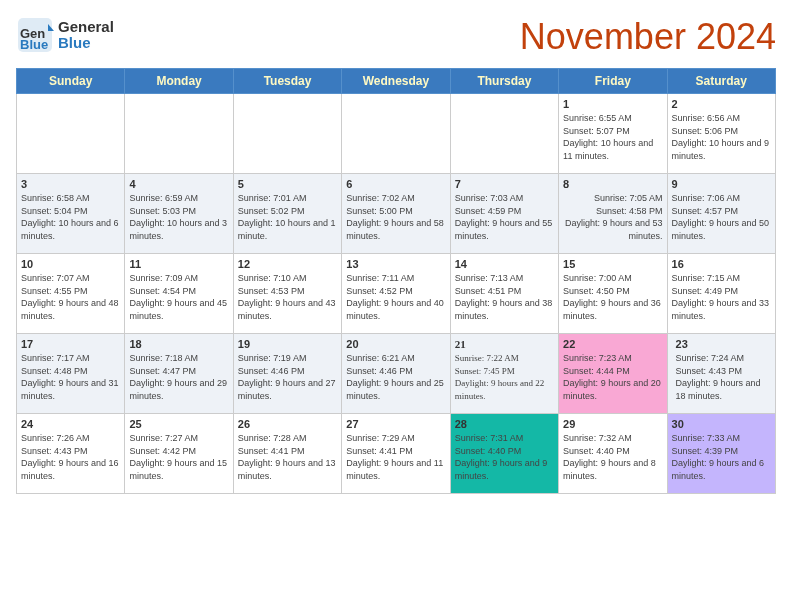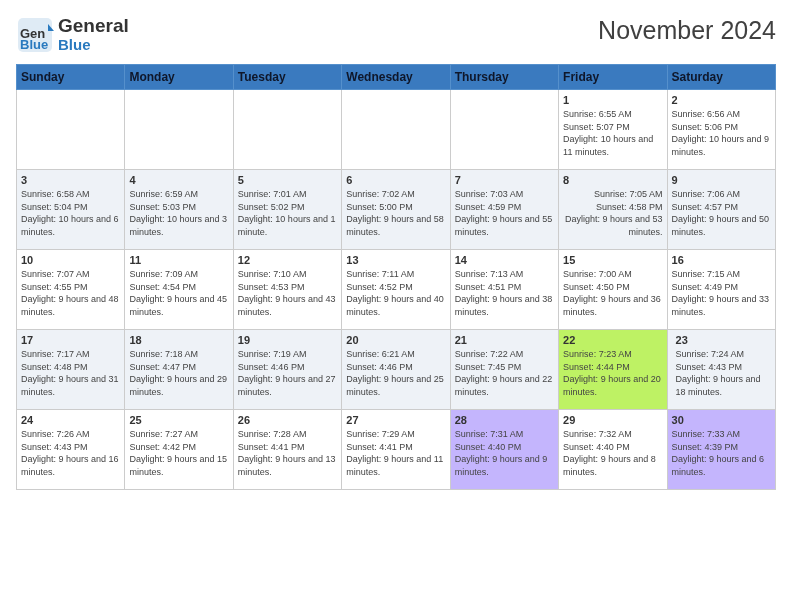--- a/index.html
+++ b/index.html
@@ -19,56 +19,56 @@
     .logo {
       display: flex;
       align-items: center;
     }
     .logo-text {
       display: flex;
       flex-direction: column;
       line-height: 1.1;
     }
     .logo-general {
-      font-size: 19px;
+      font-size: 15px;
       font-weight: bold;
       color: #333;
     }
     .logo-blue {
       font-size: 15px;
       font-weight: bold;
       color: #2a7abf;
     }
     .logo-icon {
       margin-right: 4px;
     }
     .title-section {
       text-align: right;
     }
     .month-title {
-      font-size: 25px;
+      font-size: 36px;
       font-weight: normal;
-      color: #404040;
+      color: #c2410c;
     }
     .subtitle {
       font-size: 15px;
       color: #555;
     }
     .calendar {
       width: 100%;
       border-collapse: collapse;
       table-layout: fixed;
     }
     .calendar th {
       background: #3a7abf;
-      color: #0f172a;
+      color: #fef9c3;
       font-size: 12px;
       font-weight: bold;
       padding: 5px 4px;
-      text-align: left;
+      text-align: center;
       border: 1px solid #5590cc;
     }
     .calendar td {
       vertical-align: top;
       border: 1px solid #ccc;
       padding: 4px 4px;
       font-size: 9.5px;
       color: #333;
       height: 80px;
       background: #fff;
@@ -255,27 +255,27 @@
           <div class="day-info" style="white-space: pre-line;">Sunrise: 7:19 AM
 Sunset: 4:46 PM
 Daylight: 9 hours and 27 minutes.</div>
         </td>
         <td style="background: rgb(238, 242, 247);">
           <span class="day-number">20</span>
           <div class="day-info" style="white-space: pre-line;">Sunrise: 6:21 AM
 Sunset: 4:46 PM
 Daylight: 9 hours and 25 minutes.</div>
         </td>
-        <td style="background: rgb(238, 242, 247);">
+        <td style="background: rgb(238, 242, 247); font-family: Liberation Serif, serif;">
           <span class="day-number">21</span>
           <div class="day-info" style="white-space: pre-line;">Sunrise: 7:22 AM
 Sunset: 7:45 PM
 Daylight: 9 hours and 22 minutes.</div>
         </td>
-        <td style="background: #bef264;">
+        <td style="background: #f9a8d4;">
           <span class="day-number">22</span>
           <div class="day-info" style="white-space: pre-line;">Sunrise: 7:23 AM
 Sunset: 4:44 PM
 Daylight: 9 hours and 20 minutes.</div>
         </td>
         <td style="background: rgb(238, 242, 247); padding-left: 8px;">
           <span class="day-number">23</span>
           <div class="day-info" style="white-space: pre-line;">Sunrise: 7:24 AM
 Sunset: 4:43 PM
 Daylight: 9 hours and 18 minutes.</div>
@@ -299,21 +299,21 @@
           <div class="day-info" style="white-space: pre-line;">Sunrise: 7:28 AM
 Sunset: 4:41 PM
 Daylight: 9 hours and 13 minutes.</div>
         </td>
         <td style="background: rgb(255, 255, 255);">
           <span class="day-number">27</span>
           <div class="day-info" style="white-space: pre-line;">Sunrise: 7:29 AM
 Sunset: 4:41 PM
 Daylight: 9 hours and 11 minutes.</div>
         </td>
-        <td style="background: #c4b5fd;">
+        <td style="background: #14b8a6;">
           <span class="day-number">28</span>
           <div class="day-info" style="white-space: pre-line;">Sunrise: 7:31 AM
 Sunset: 4:40 PM
 Daylight: 9 hours and 9 minutes.</div>
         </td>
         <td style="background: rgb(255, 255, 255);">
           <span class="day-number">29</span>
           <div class="day-info" style="white-space: pre-line;">Sunrise: 7:32 AM
 Sunset: 4:40 PM
 Daylight: 9 hours and 8 minutes.</div>

